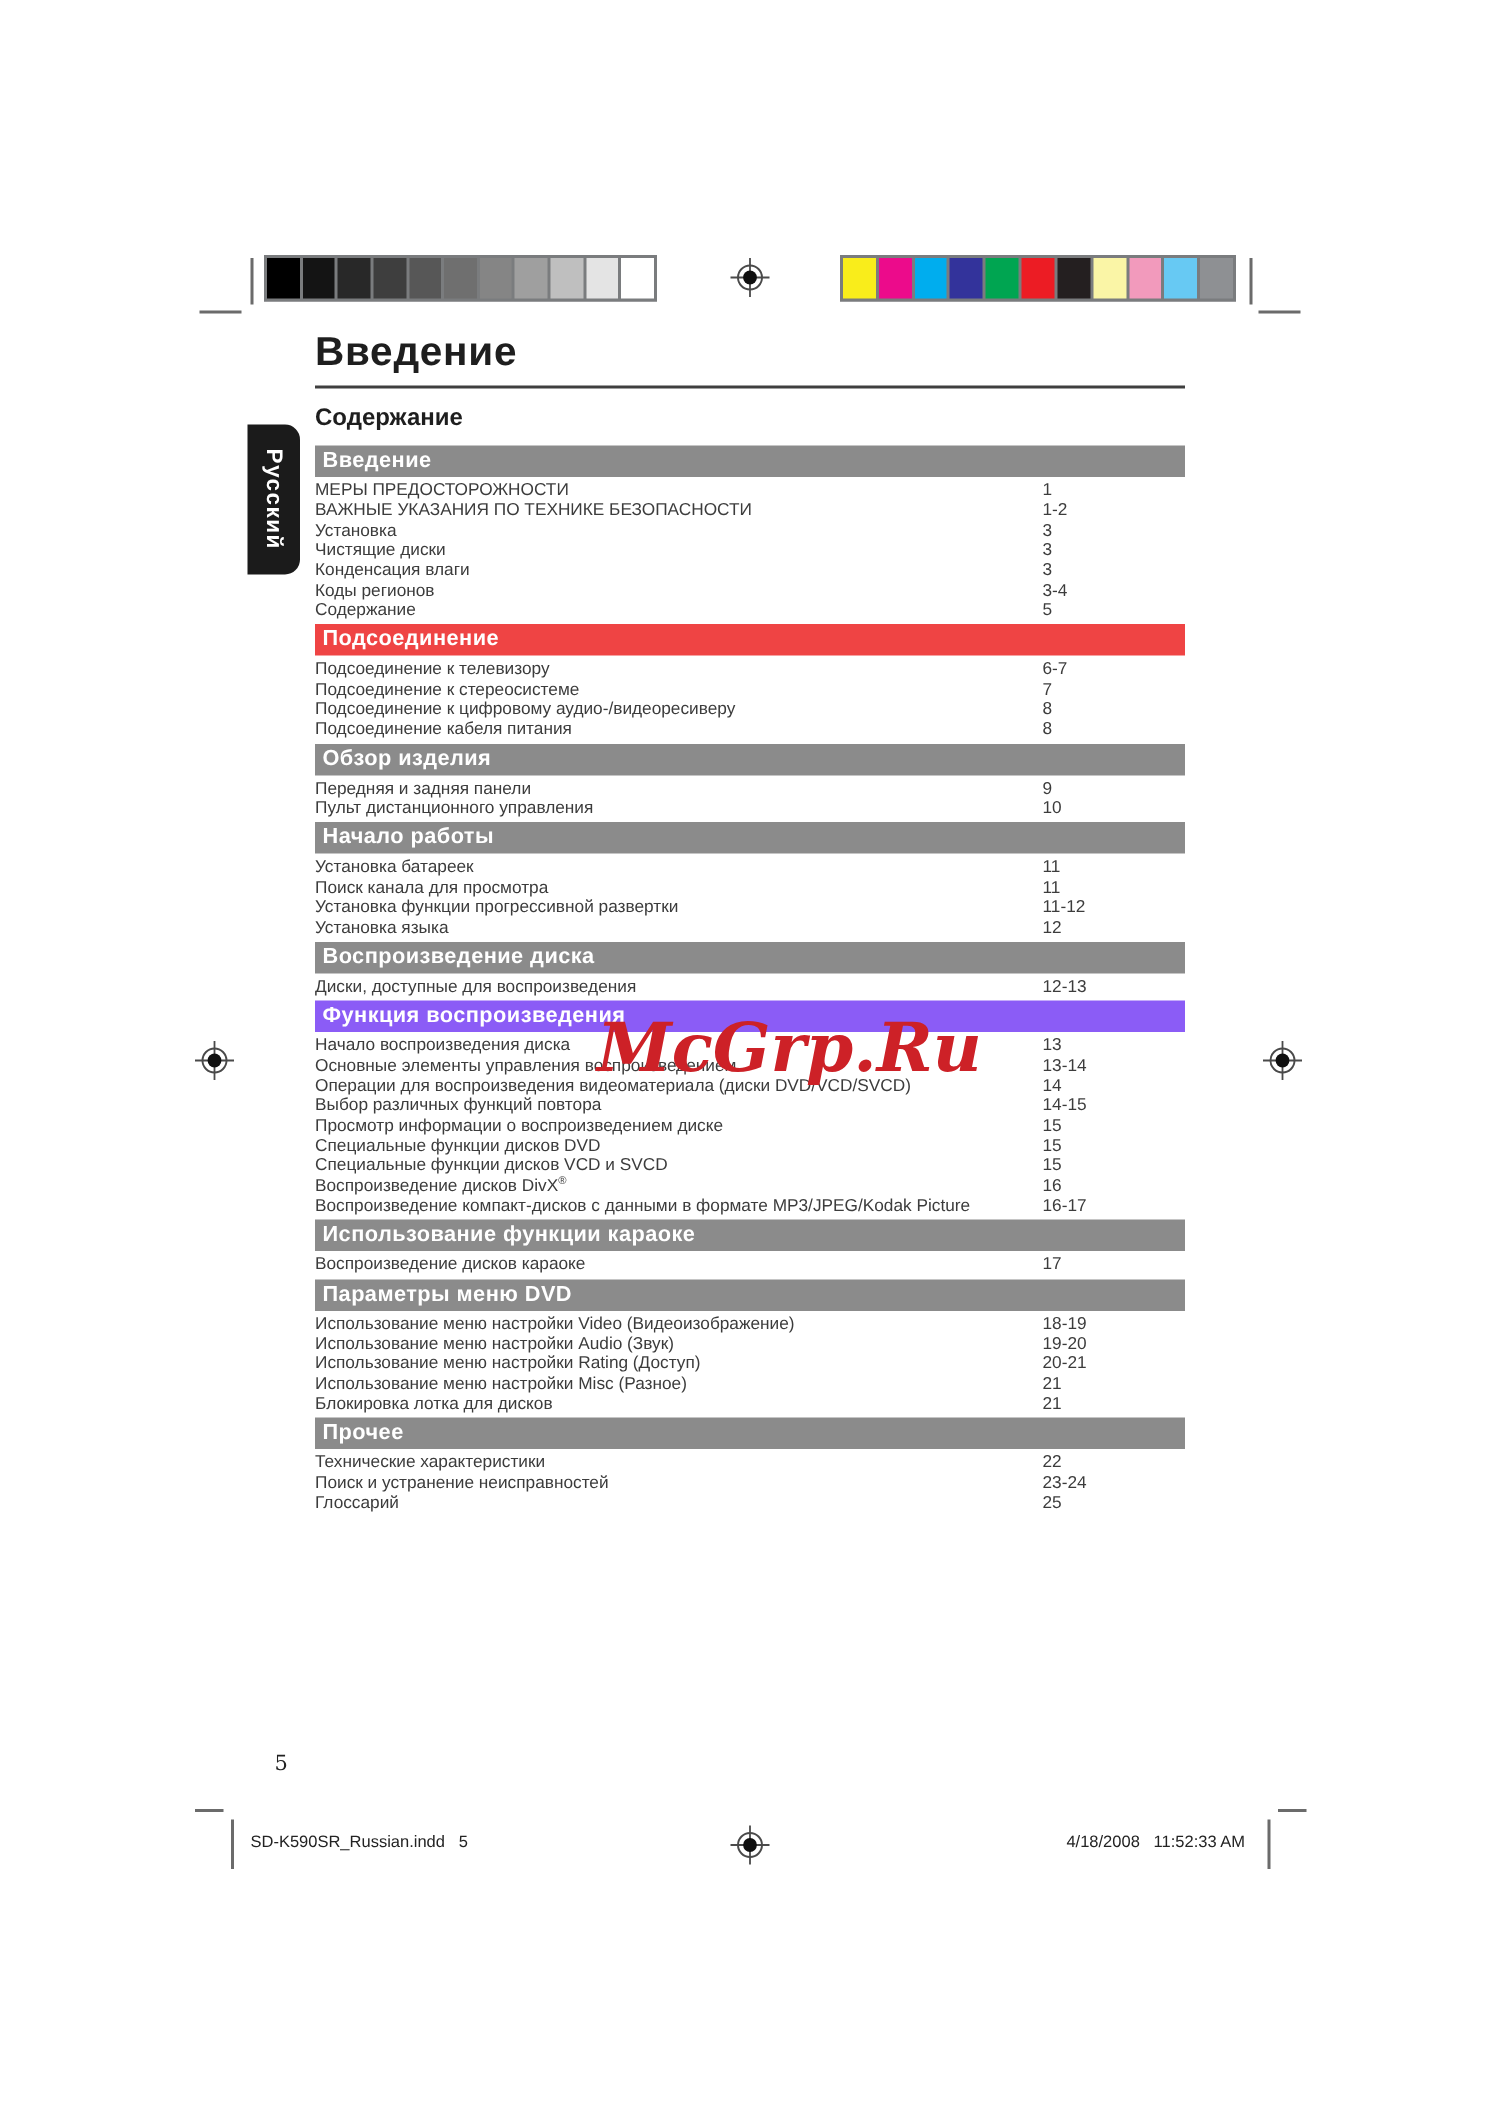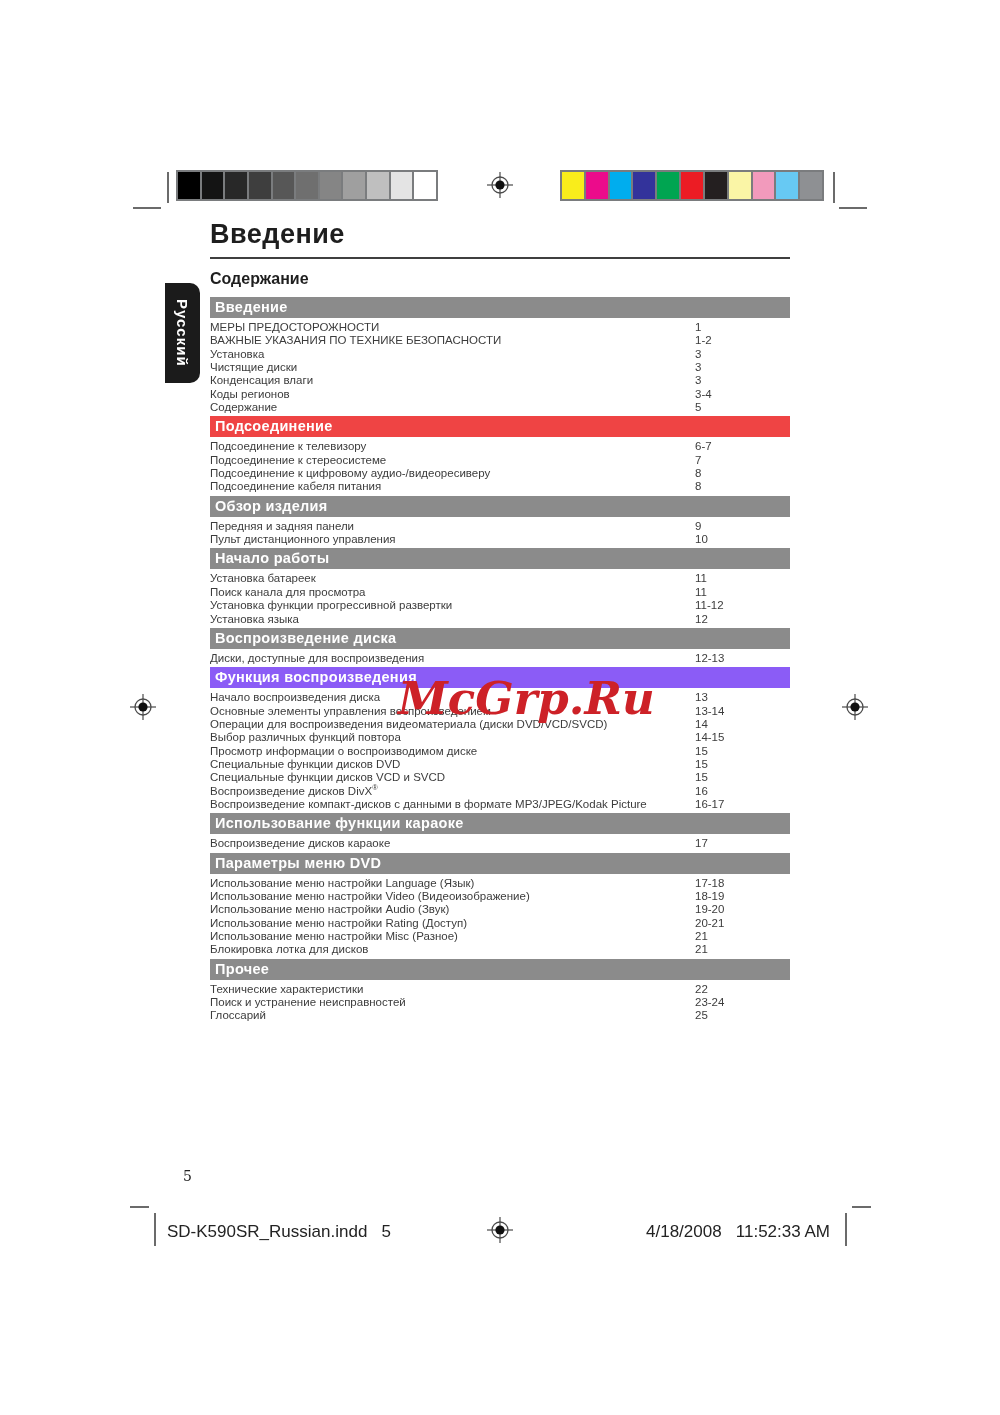--- a/index.html
+++ b/index.html
@@ -43,21 +43,21 @@
   .toc-label sup{font-size:7.5px;vertical-align:super;line-height:0;}
   .toc-num{position:absolute;left:485px;top:0;}
   
   .watermark{
     position:absolute;left:398px;top:676px;z-index:5;
     font-family:"DejaVu Serif",serif;font-style:italic;font-weight:700;
     font-size:45px;line-height:45px;
   }
   
   .folio{position:absolute;left:183px;top:1168px;font-family:"DejaVu Serif",serif;font-size:14px;color:#222222;}
-  .footer-text{position:absolute;top:1222px;font-size:17px;color:#232323;white-space:pre;text-align:right;}
+  .footer-text{position:absolute;top:1222px;font-size:11px;color:#232323;white-space:pre;text-align:right;}
   #footer-left{left:167px;}
   #footer-right{right:170px;}
 </style>
 </head>
 <body>
 
 <div class="cropline cm-v" style="left:167px;top:172px;"></div>
 <div class="cropline cm-h" style="left:133px;top:207px;"></div>
 <div class="cropline cm-v" style="left:833px;top:172px;"></div>
 <div class="cropline cm-h" style="left:839px;top:207px;"></div>
@@ -148,29 +148,28 @@
       <div class="toc-item"><span class="toc-label">Поиск канала для просмотра</span><span class="toc-num">11</span></div>
       <div class="toc-item"><span class="toc-label">Установка функции прогрессивной развертки</span><span class="toc-num">11-12</span></div>
       <div class="toc-item"><span class="toc-label">Установка языка</span><span class="toc-num">12</span></div>
       <div class="section-bar" style="background: rgb(139, 139, 139);">Воспроизведение диска</div>
       <div class="toc-item"><span class="toc-label">Диски, доступные для воспроизведения</span><span class="toc-num">12-13</span></div>
       <div class="section-bar" style="background: #8b5cf6;">Функция воспроизведения</div>
       <div class="toc-item"><span class="toc-label">Начало воспроизведения диска</span><span class="toc-num">13</span></div>
       <div class="toc-item"><span class="toc-label">Основные элементы управления воспроизведением</span><span class="toc-num">13-14</span></div>
       <div class="toc-item"><span class="toc-label">Операции для воспроизведения видеоматериала (диски DVD/VCD/SVCD)</span><span class="toc-num">14</span></div>
       <div class="toc-item"><span class="toc-label">Выбор различных функций повтора</span><span class="toc-num">14-15</span></div>
-      <div class="toc-item"><span class="toc-label">Просмотр информации о воспроизводимом диске</span><span class="toc-num">15</span></div>
+      <div class="toc-item"><span class="toc-label">Просмотр информации о воспроизведением диске</span><span class="toc-num">15</span></div>
       <div class="toc-item"><span class="toc-label">Специальные функции дисков DVD</span><span class="toc-num">15</span></div>
       <div class="toc-item"><span class="toc-label">Специальные функции дисков VCD и SVCD</span><span class="toc-num">15</span></div>
       <div class="toc-item"><span class="toc-label">Воспроизведение дисков DivX<sup>®</sup></span><span class="toc-num">16</span></div>
       <div class="toc-item"><span class="toc-label">Воспроизведение компакт-дисков с данными в формате MP3/JPEG/Kodak Picture</span><span class="toc-num">16-17</span></div>
       <div class="section-bar" style="background: rgb(139, 139, 139);">Использование функции караоке</div>
       <div class="toc-item"><span class="toc-label">Воспроизведение дисков караоке</span><span class="toc-num">17</span></div>
       <div class="section-bar" style="background: rgb(139, 139, 139);">Параметры меню DVD</div>
-      <div class="toc-item"><span class="toc-label">Использование меню настройки Language (Язык)</span><span class="toc-num">17-18</span></div>
       <div class="toc-item"><span class="toc-label">Использование меню настройки Video (Видеоизображение)</span><span class="toc-num">18-19</span></div>
       <div class="toc-item"><span class="toc-label">Использование меню настройки Audio (Звук)</span><span class="toc-num">19-20</span></div>
       <div class="toc-item"><span class="toc-label">Использование меню настройки Rating (Доступ)</span><span class="toc-num">20-21</span></div>
       <div class="toc-item"><span class="toc-label">Использование меню настройки Misc (Разное)</span><span class="toc-num">21</span></div>
       <div class="toc-item"><span class="toc-label">Блокировка лотка для дисков</span><span class="toc-num">21</span></div>
       <div class="section-bar" style="background: rgb(139, 139, 139);">Прочее</div>
       <div class="toc-item"><span class="toc-label">Технические характеристики</span><span class="toc-num">22</span></div>
       <div class="toc-item"><span class="toc-label">Поиск и устранение неисправностей</span><span class="toc-num">23-24</span></div>
       <div class="toc-item"><span class="toc-label">Глоссарий</span><span class="toc-num">25</span></div>
     </div>

